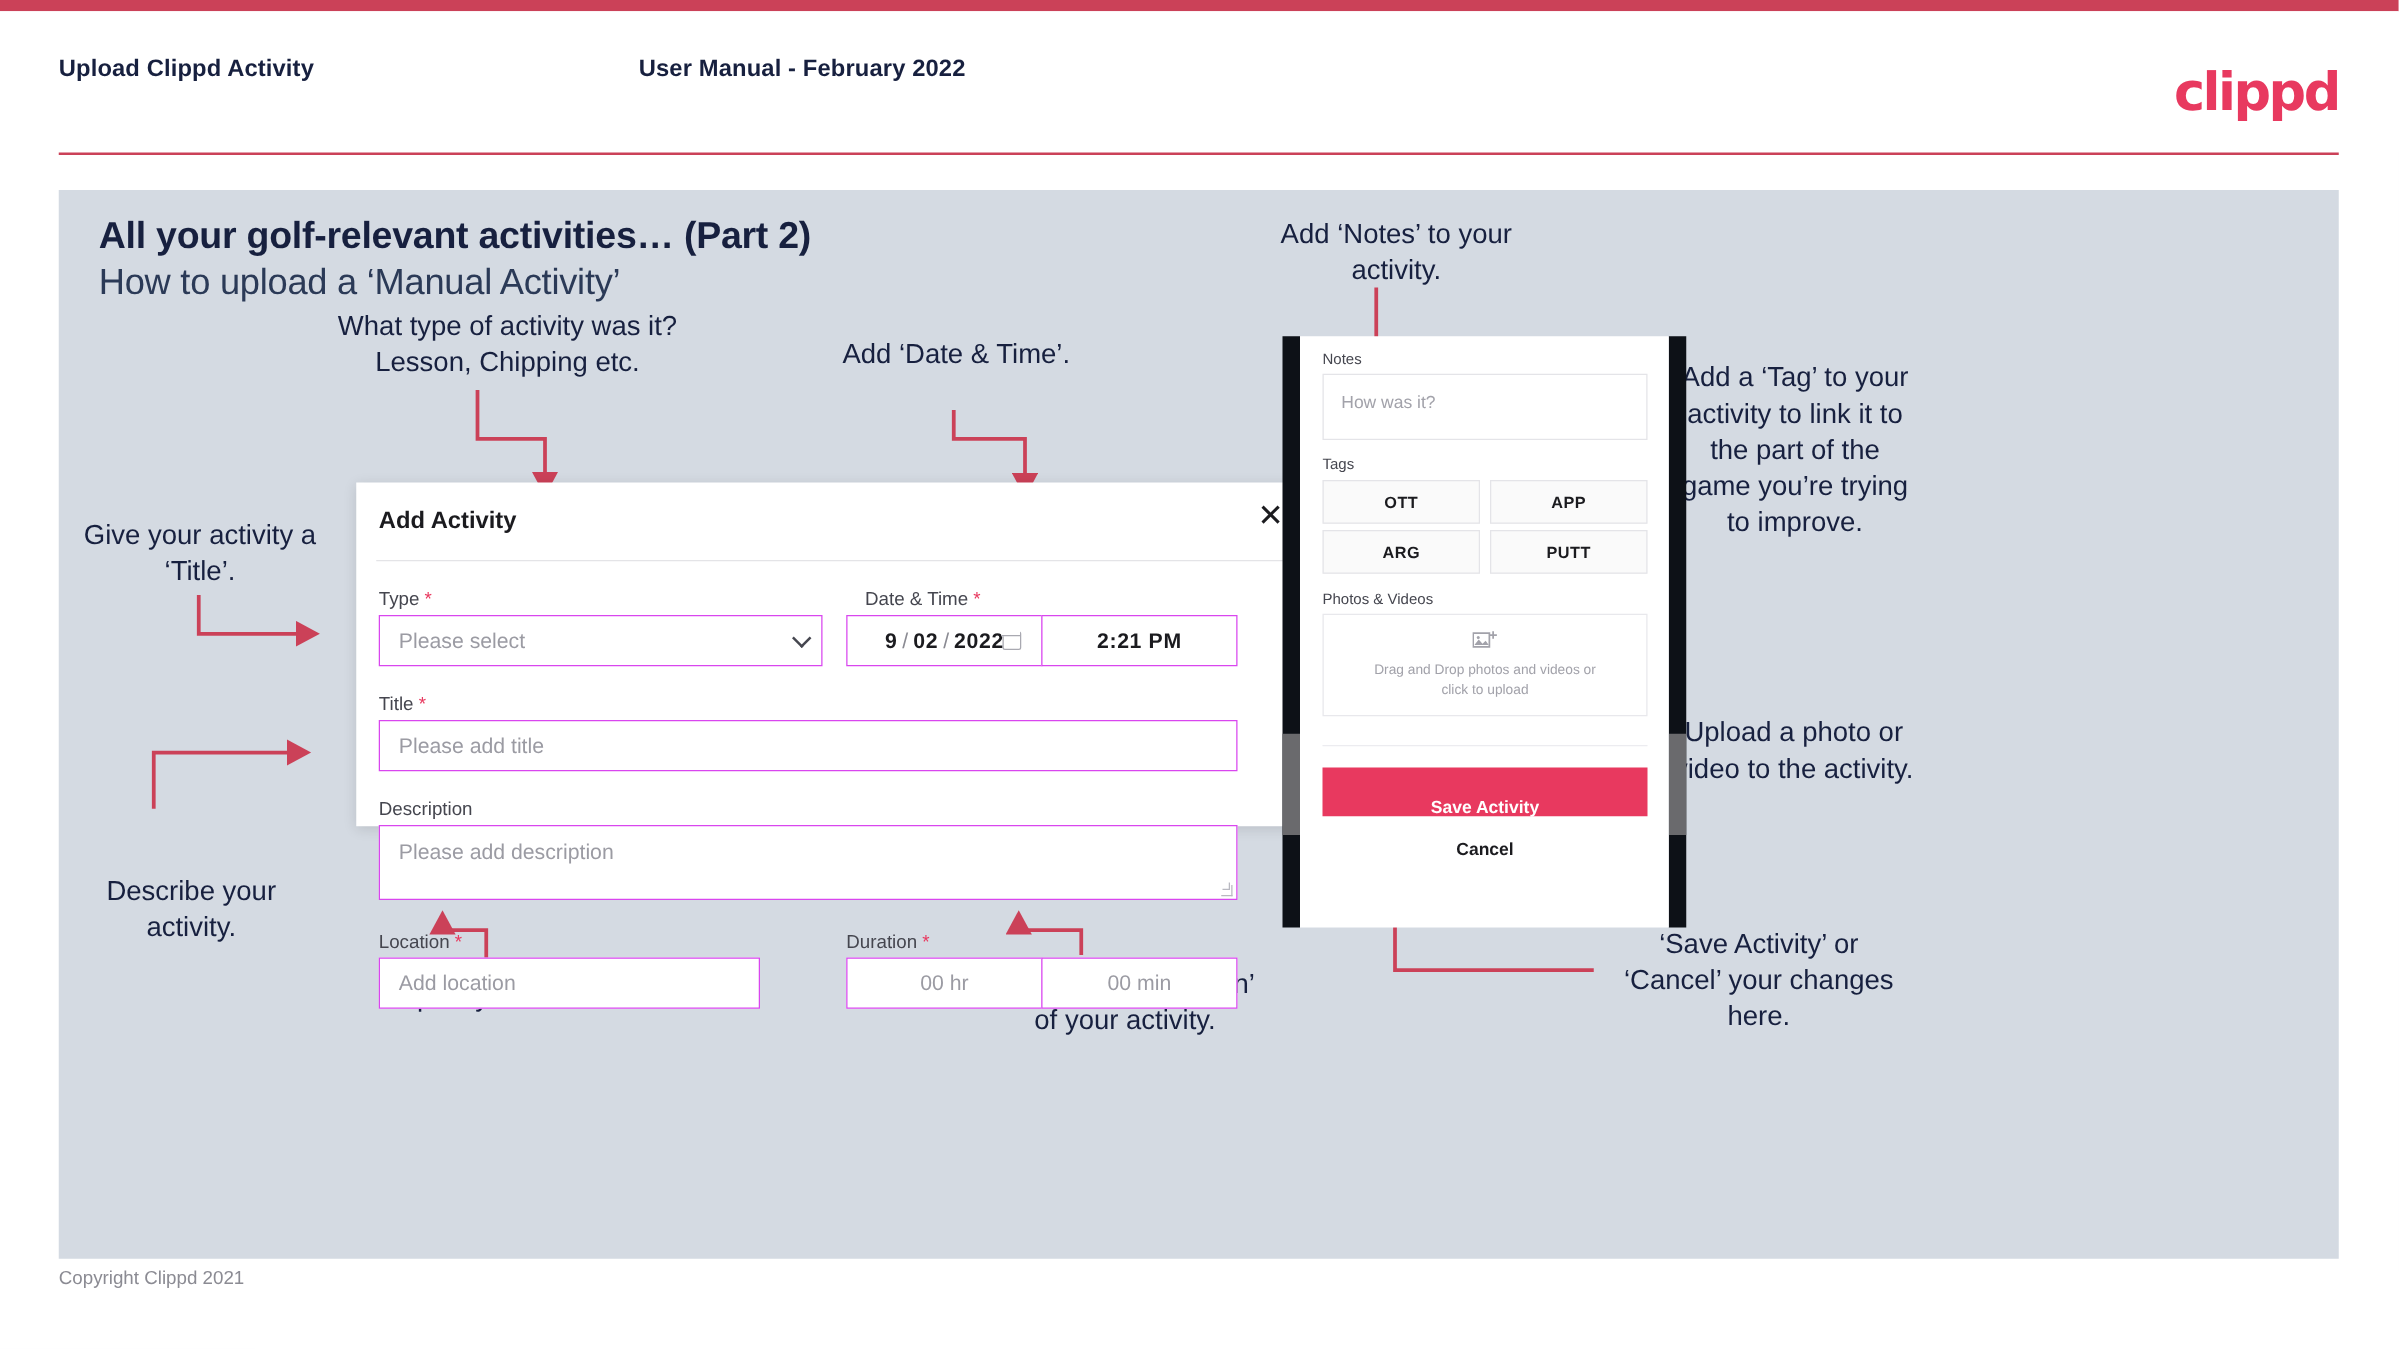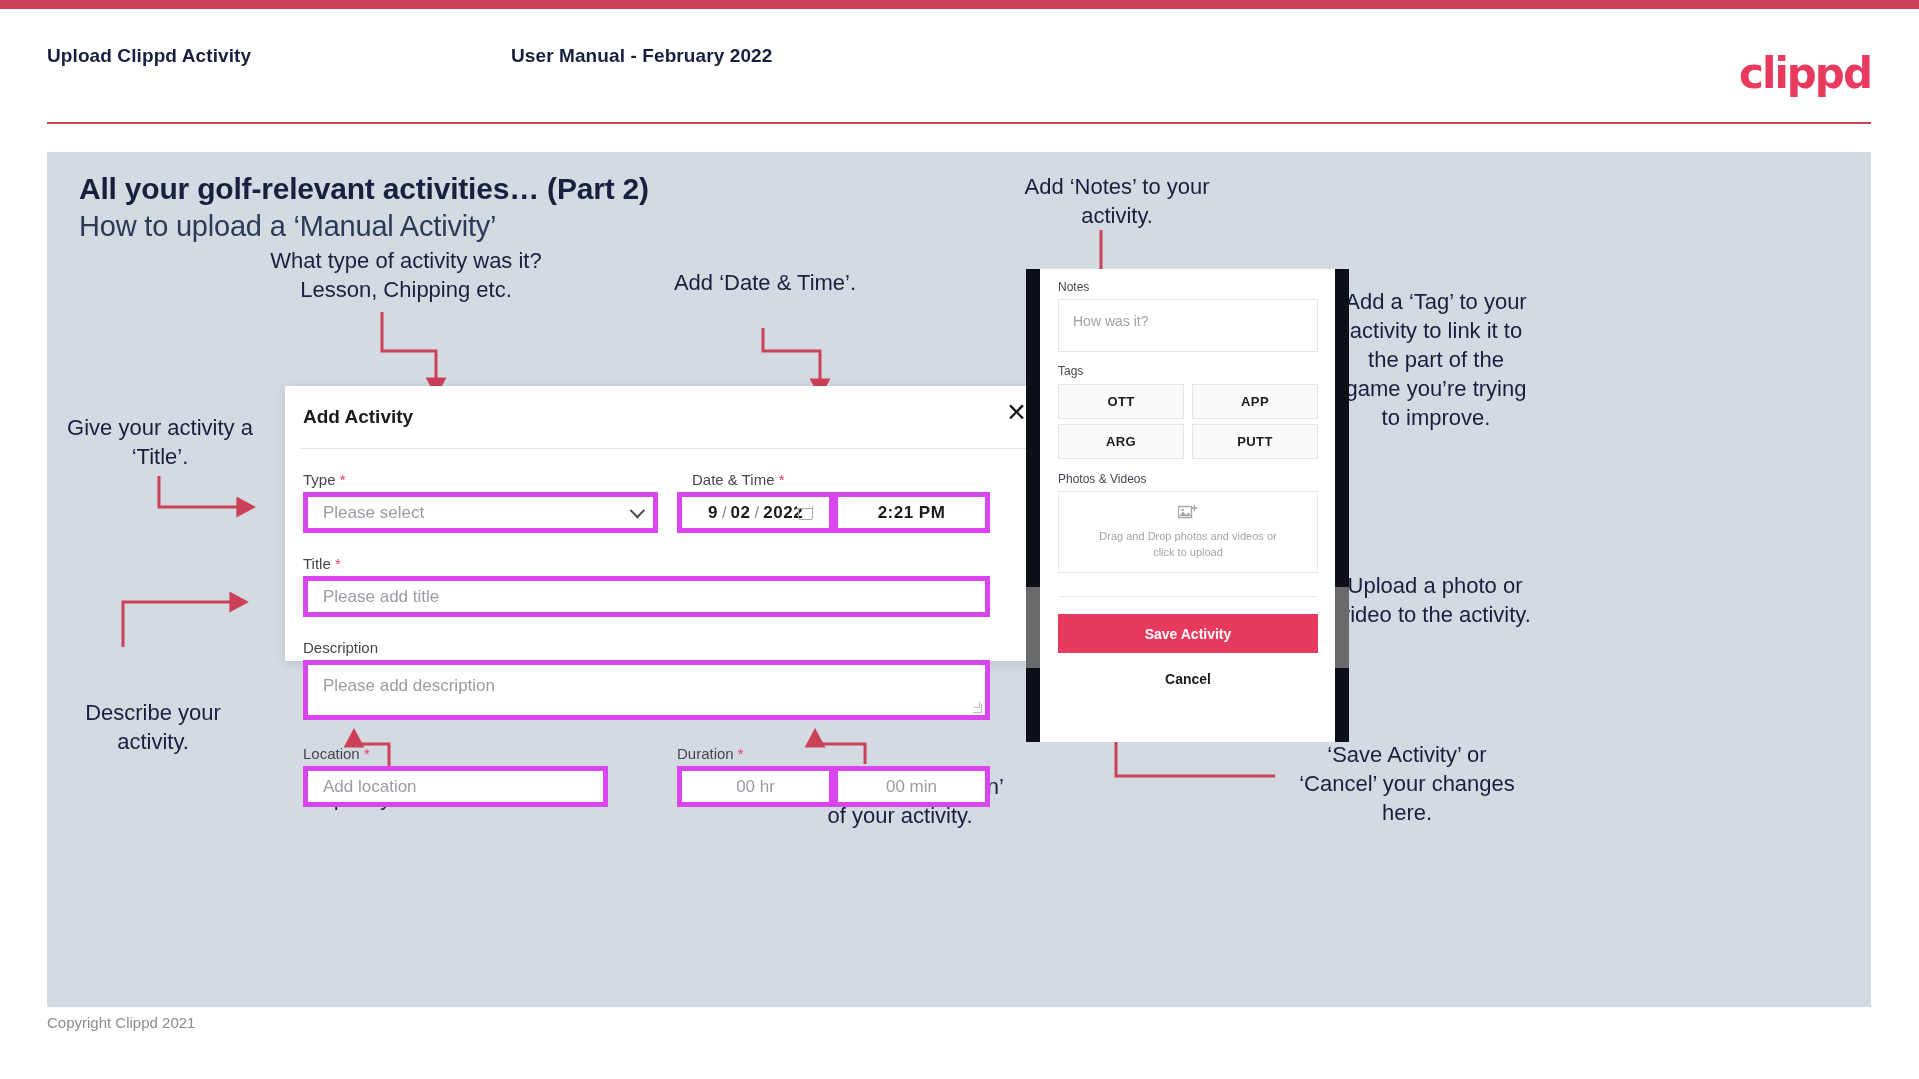--- a/index.html
+++ b/index.html
@@ -75,21 +75,21 @@
   .dlg-divider {
     position: absolute; left: 16px; top: 62px; width: 728px; height: 1px; background:#e4e4e7;
   }
 
   .fld-label {
     position: absolute; font-size: 15px; color: #45464f; font-weight: 400;
   }
   .req { color: #e8395f; font-size: 15px; }
 
   .inp {
-    position: absolute; background: #fff; border: 5px solid #d946ef;
+    position: absolute; background: #fff; border: 1px solid #d946ef;
     display: flex; align-items: center; font-size: 17px; color: #9b9ba3;
     padding-left: 15px;
     text-align: center;
   }
   .inp.center { justify-content: center; padding-left: 0; }
 
   .chev {
     position: absolute; right: 14px; top: 50%; transform: translateY(-50%);
     width: 11px; height: 11px; border-right: 2px solid #45464f; border-bottom: 2px solid #45464f;
     transform-origin: center; rotate: 45deg; margin-top: -4px;
@@ -318,21 +318,21 @@
             <path d="M1.5,12 L5,7.5 L8,11 L10.5,8.5 L13,12 z" fill="#a2a2aa"></path>
             <circle cx="4.6" cy="5.9" r="1.2" fill="#a2a2aa"></circle>
             <path d="M16.5,1 L16.5,7 M13.5,4 L19.5,4" stroke="#a2a2aa" stroke-width="1.4"></path>
           </svg>
           <div class="dz-text">Drag and Drop photos and videos or</div>
           <div class="dz-text">click to upload</div>
         </div>
 
         <div class="ph-rule" style="left:18px; top:327px; width:260px;"></div>
 
-        <div class="save-btn" style="left:18px; top:345px; width:260px; height:39px;">
+        <div class="save-btn" style="left:18px; top:345px; width:260px; height:39px;align-items:flex-end;">
           <span>Save Activity</span>
         </div>
         <div class="cancel-btn" style="left:18px; top:402px; width:260px;">
           <span>Cancel</span>
         </div>
       </div>
     </div>
 
   </div>
 

